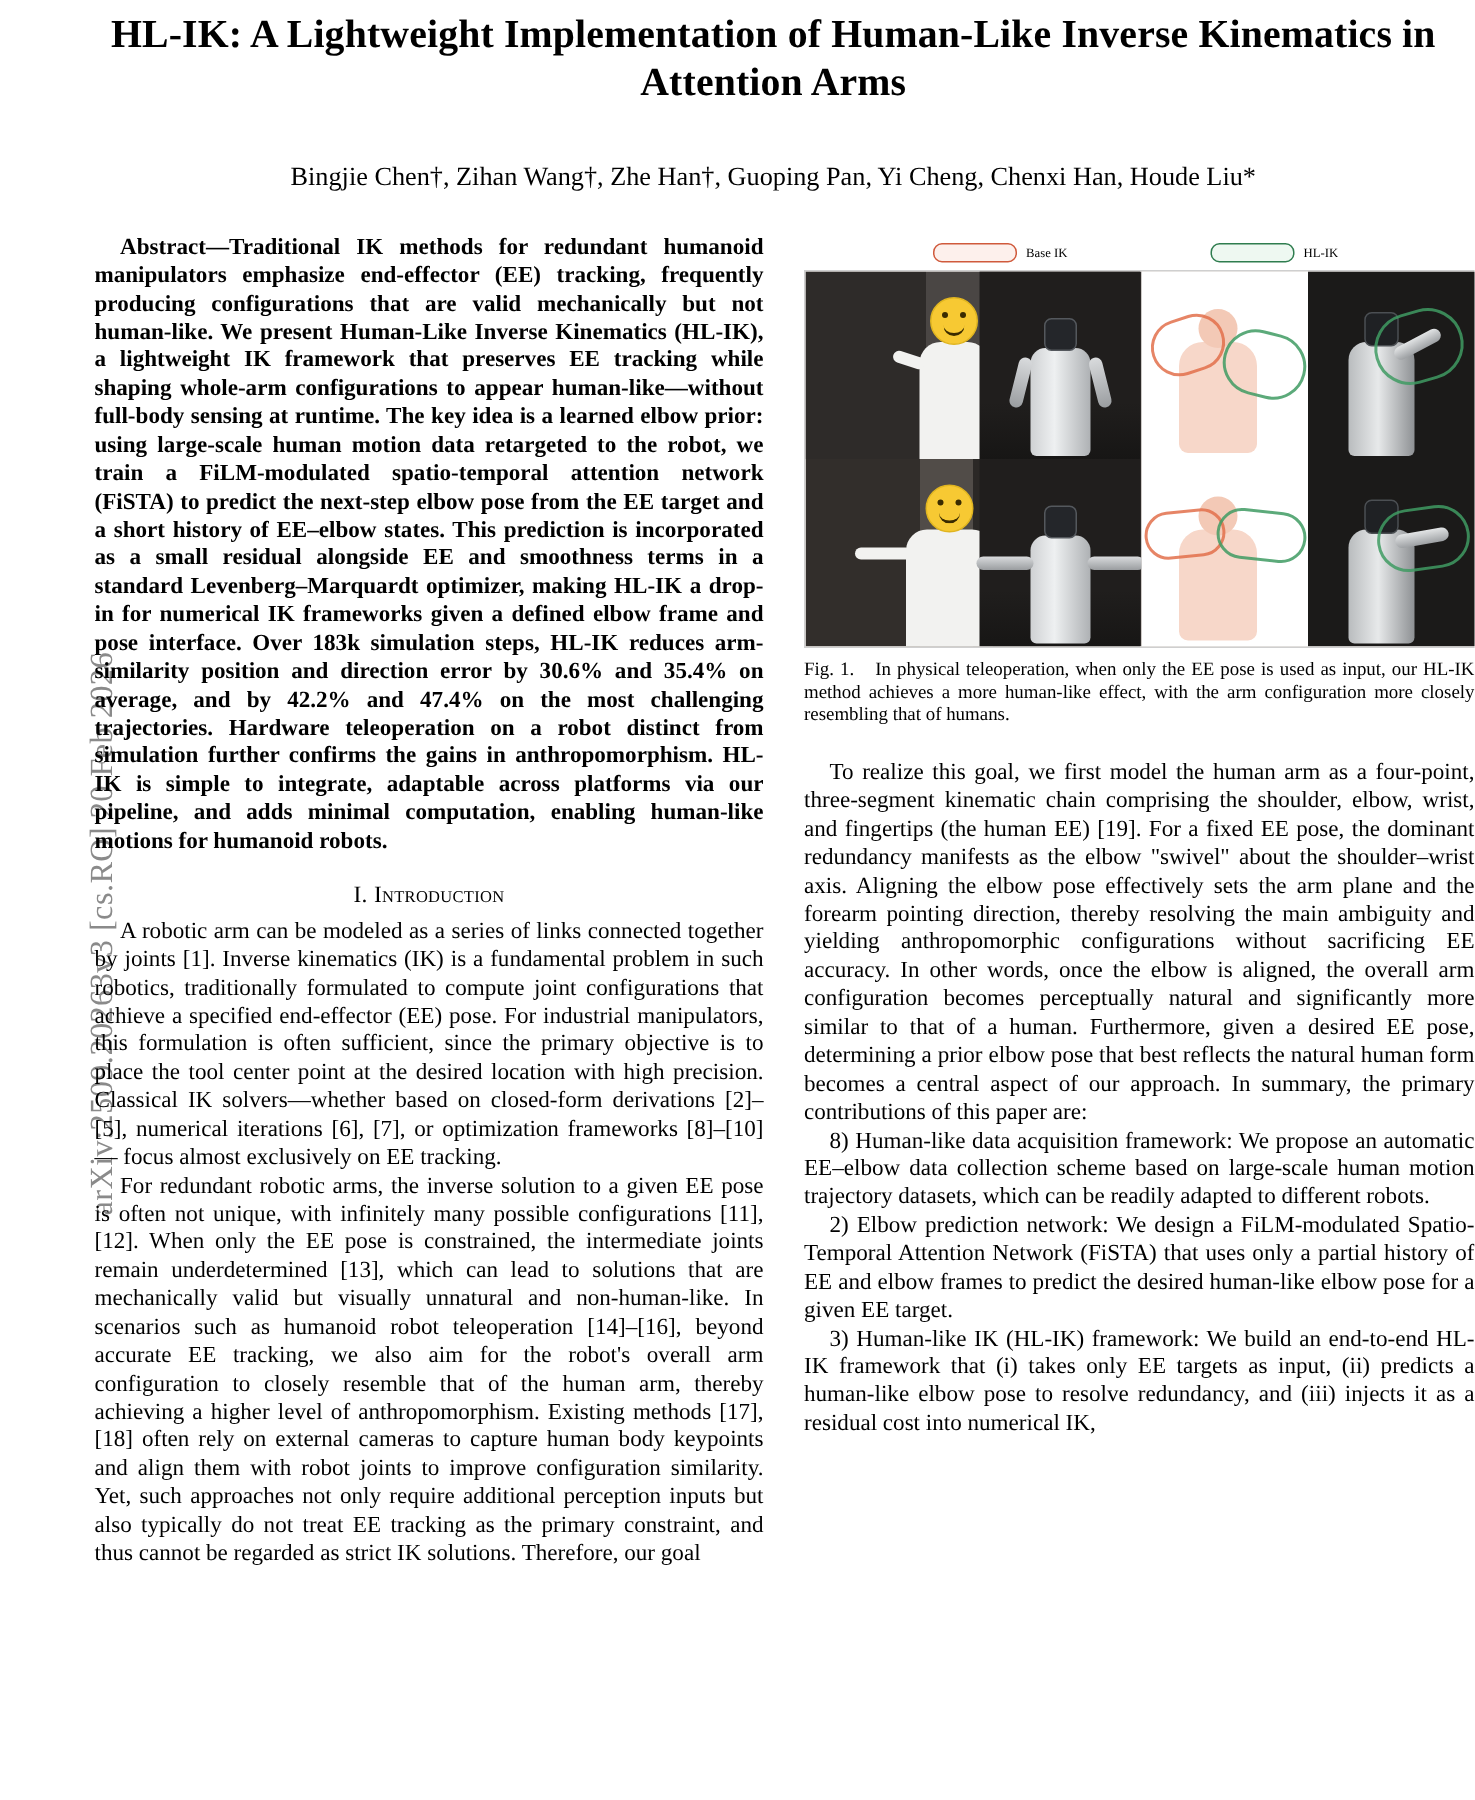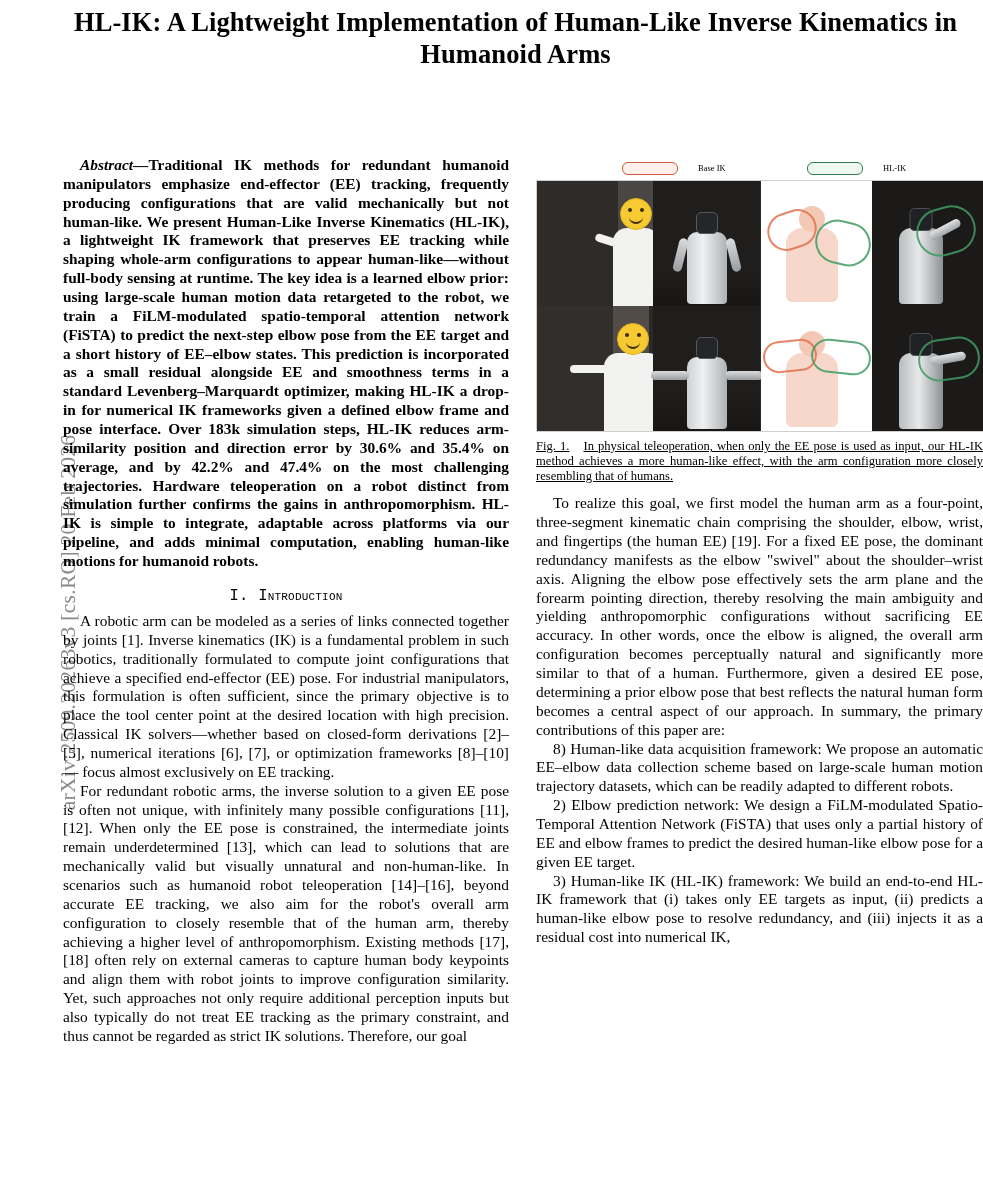--- a/index.html
+++ b/index.html
@@ -81,52 +81,50 @@
   }
   .col-left { padding-left: 1px; }
 
   .abstract {
     font-weight: bold;
     text-align: justify;
     margin: 0;
     text-indent: 17px;
   }
   .abstract .lead {
-    font-style: italic;
     font-weight: bold;
   }
 
   .sec-head {
     text-align: center;
     font-size: 15.6px;
     font-variant: small-caps;
     margin: 16px 0 6px 0;
     letter-spacing: 0.2px;
-    font-family: Liberation Mono, monospace;
   }
 
   p.body {
     margin: 0;
     text-indent: 17px;
   }
   p.body.first { text-indent: 17px; }
 
   
   .figure {
     margin-top: 4px;
   }
   .fig-legend {
     position: relative;
     height: 20px;
   }
   .legend-item {
     position: absolute;
     display: flex;
     align-items: center;
-    gap: 20px;
+    gap: 6px;
     font-size: 8.5px;
   }
   .pill {
     width: 54px;
     height: 11px;
     border-radius: 6px;
     border: 1.6px solid #d05a3c;
     background: #fdf0ec;
   }
   .pill.green {
@@ -285,37 +283,39 @@
     top: -20px; width: 21px; height: 21px; border-radius: 5px;
     background: #1f2124; border: 1px solid #4b4f53;
   }
   .limb {
     position: absolute;
     background: linear-gradient(180deg,#e2e4e5,#9ea1a4);
     border-radius: 6px;
   }
 
   .fig-caption {
-    margin: 7px 0 0 0;
+    margin: 7px 0 12px 0;
     font-size: 12.6px;
     line-height: 1.2;
     text-align: justify;
-    text-decoration: underline;
   }
   .fig-caption .lbl { margin-right: 14px; }
 </style>
 </head>
 <body>
 
 <div class="arxiv-stamp">arXiv:2509.20263v3  [cs.RO]  20 Feb 2026</div>
 
 <div class="page">
 
-  <h1 class="title">HL-IK: A Lightweight Implementation of Human-Like Inverse Kinematics in Humanoid Arms</h1>
-
+  <h1 class="title">HL-IK: A Lightweight Implementation of Human-Like Inverse Kinematics in Attention Arms</h1>
+
+  <div class="authors">
+    <span>Bingjie Chen†, Zihan Wang†, Zhe Han†, Guoping Pan, Yi Cheng, Chenxi Han, Houde Liu*</span>
+  </div>
 
   <div class="columns">
 
     <div class="col col-left">
 
       <p class="abstract"><span class="lead">Abstract—</span><span>Traditional IK methods for redundant humanoid manipulators emphasize end-effector (EE) tracking, frequently producing configurations that are valid mechanically but not human-like. We present Human-Like Inverse Kinematics (HL-IK), a lightweight IK framework that preserves EE tracking while shaping whole-arm configurations to appear human-like—without full-body sensing at runtime. The key idea is a learned elbow prior: using large-scale human motion data retargeted to the robot, we train a FiLM-modulated spatio-temporal attention network (FiSTA) to predict the next-step elbow pose from the EE target and a short history of EE–elbow states. This prediction is incorporated as a small residual alongside EE and smoothness terms in a standard Levenberg–Marquardt optimizer, making HL-IK a drop-in for numerical IK frameworks given a defined elbow frame and pose interface. Over 183k simulation steps, HL-IK reduces arm-similarity position and direction error by 30.6% and 35.4% on average, and by 42.2% and 47.4% on the most challenging trajectories. Hardware teleoperation on a robot distinct from simulation further confirms the gains in anthropomorphism. HL-IK is simple to integrate, adaptable across platforms via our pipeline, and adds minimal computation, enabling human-like motions for humanoid robots.</span></p>
 
       <div class="sec-head">I.  Introduction</div>
 
       <p class="body first">A robotic arm can be modeled as a series of links connected together by joints [1]. Inverse kinematics (IK) is a fundamental problem in such robotics, traditionally formulated to compute joint configurations that achieve a specified end-effector (EE) pose. For industrial manipulators, this formulation is often sufficient, since the primary objective is to place the tool center point at the desired location with high precision. Classical IK solvers—whether based on closed-form derivations [2]–[5], numerical iterations [6], [7], or optimization frameworks [8]–[10] — focus almost exclusively on EE tracking.</p>

